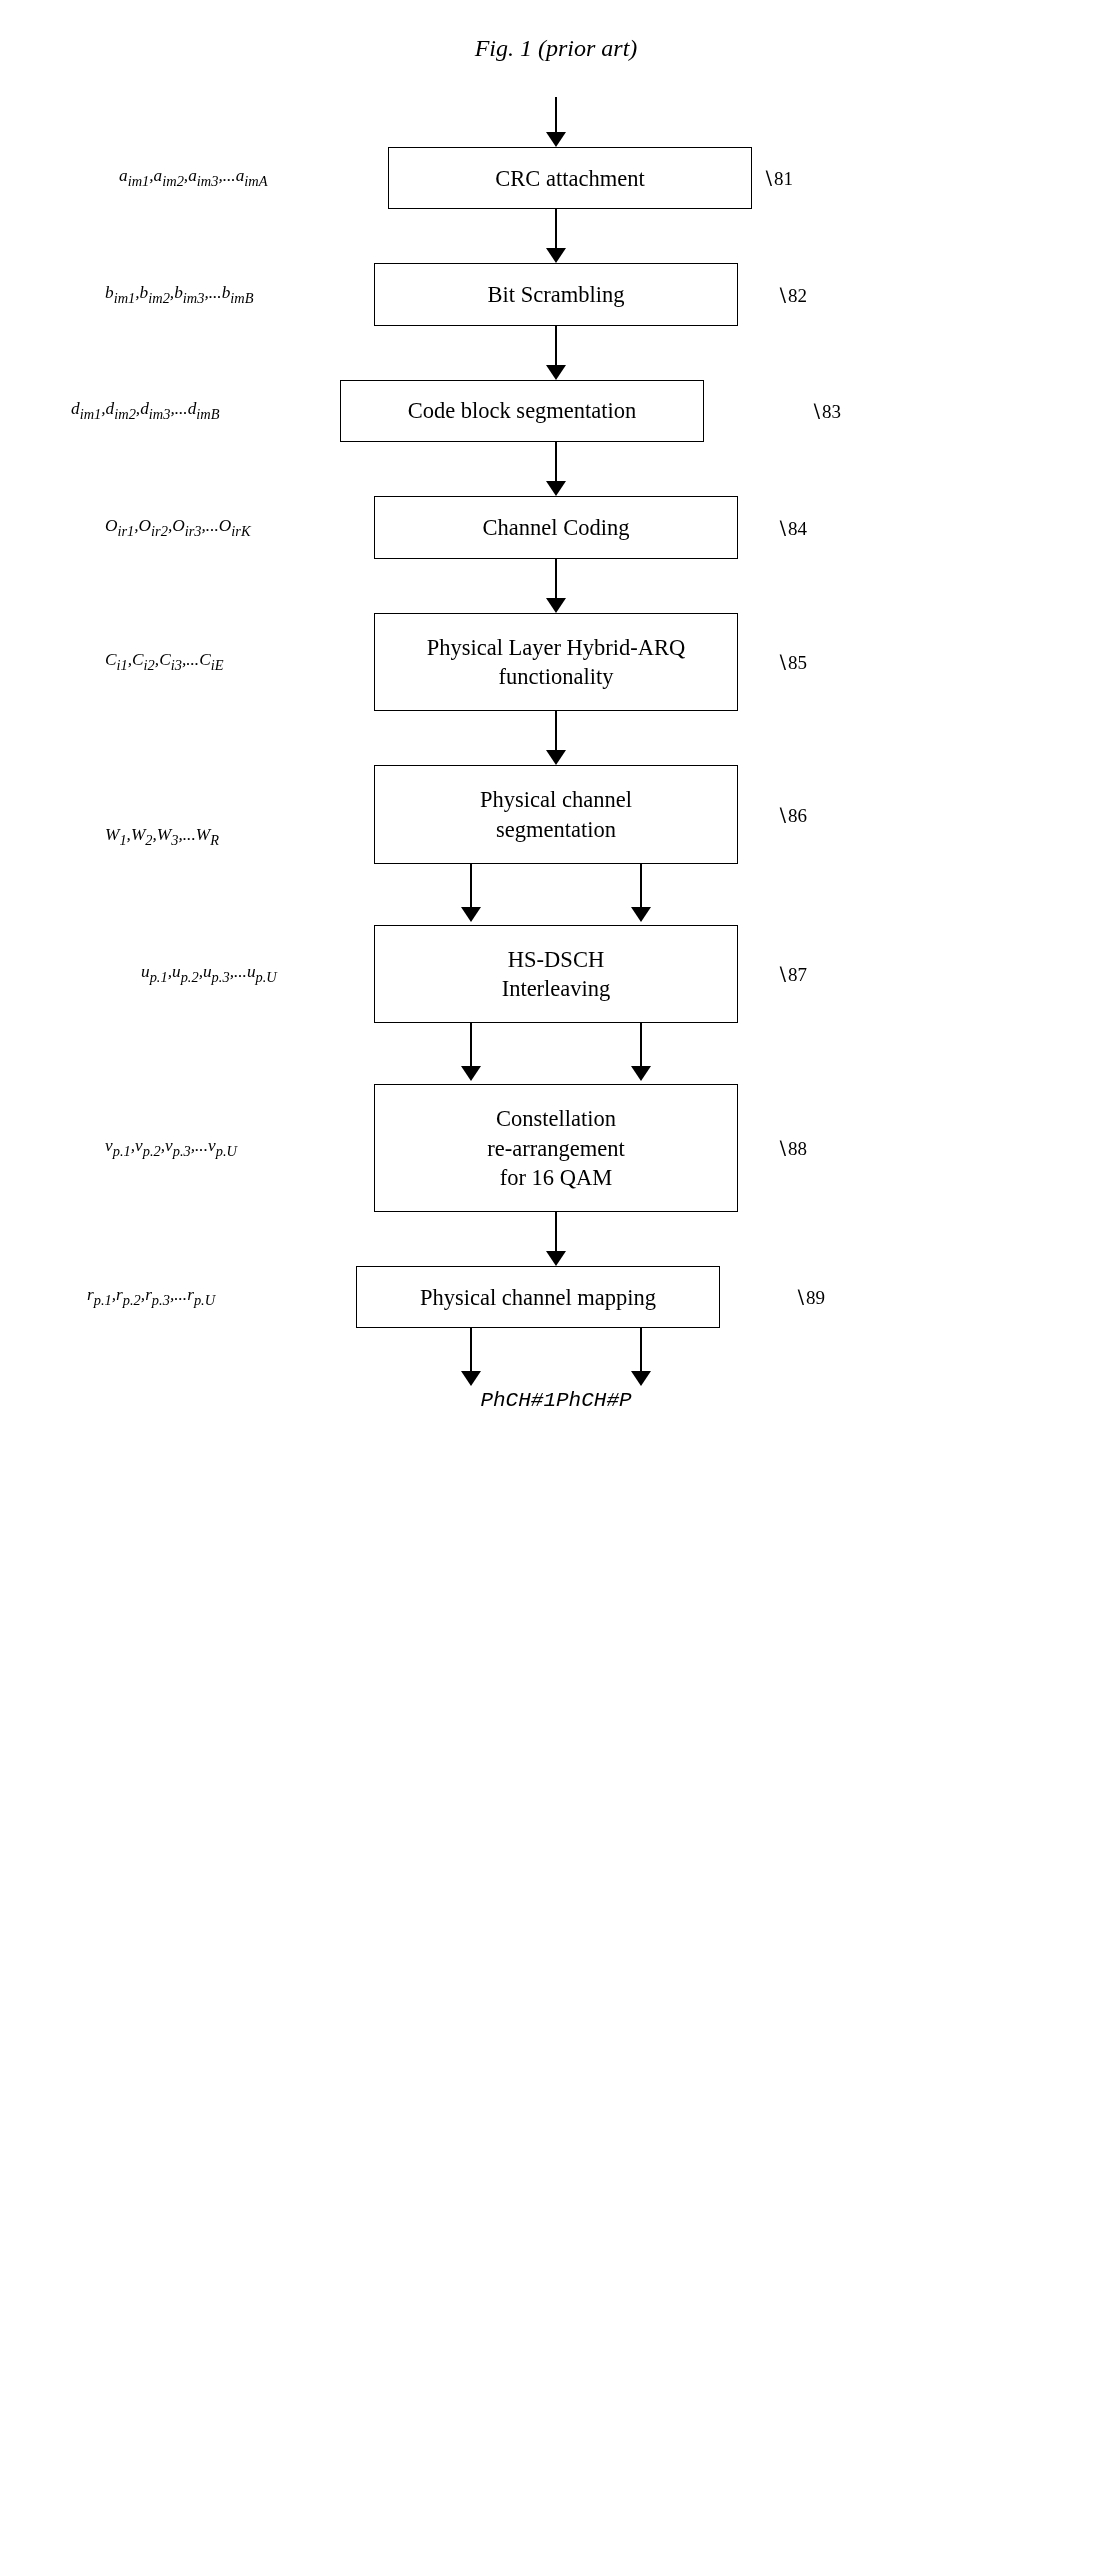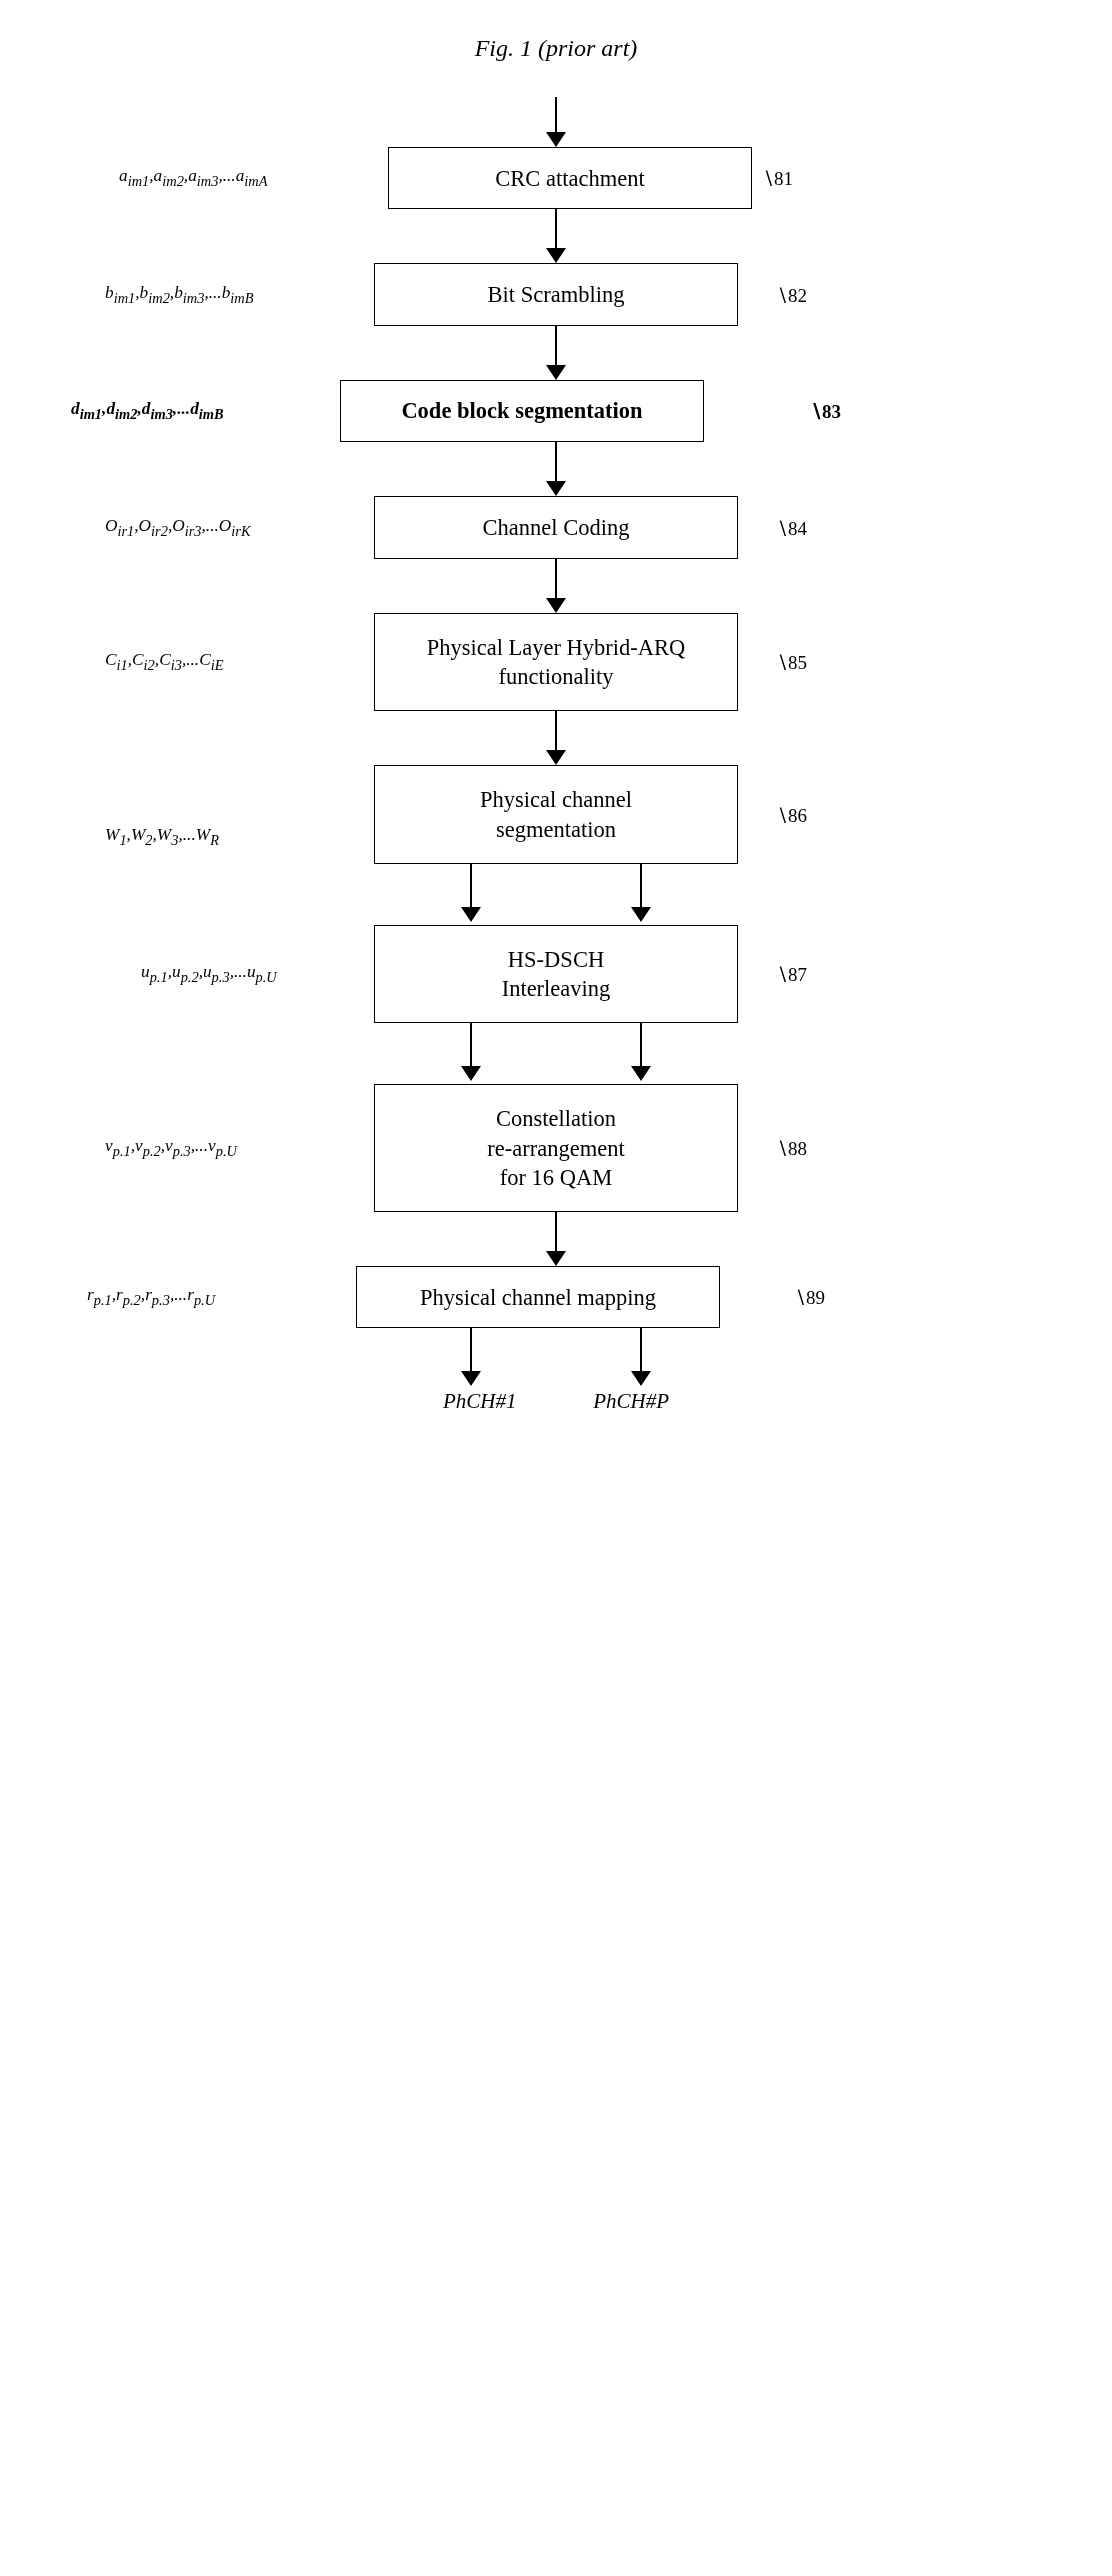--- a/index.html
+++ b/index.html
@@ -111,21 +111,21 @@
     <div style="position:relative; width:364px;">
       <span class="block-label" style="font-size:17.3px; font-style:italic; left:-269px; top:50%; transform:translateY(-50%); position:absolute; white-space:nowrap;">b<sub>im1</sub>,b<sub>im2</sub>,b<sub>im3</sub>,...b<sub>imB</sub></span>
       <div class="flow-block">Bit Scrambling</div>
       <span class="block-ref">∖82</span>
     </div>
     <div class="arrow-segment">
       <div class="arrow-line" style="height:39px;"></div>
       <div class="arrow-down"></div>
     </div>
 
-    <div style="position:relative; width:432px;font-weight:bold;">
+    <div style="position:relative; width:432px;">
       <span class="block-label" style="font-size:17.3px; font-style:italic; left:-269px; top:50%; transform:translateY(-50%); position:absolute; white-space:nowrap;">d<sub>im1</sub>,d<sub>im2</sub>,d<sub>im3</sub>,...d<sub>imB</sub></span>
       <div class="flow-block">Code block segmentation</div>
       <span class="block-ref">∖83</span>
     </div>
     <div class="arrow-segment">
       <div class="arrow-line" style="height:39px;"></div>
       <div class="arrow-down"></div>
     </div>
 
     <div style="position:relative; width:364px;">
@@ -204,20 +204,20 @@
       <div style="position:absolute; left:87px; top:0; display:flex; flex-direction:column; align-items:center;">
         <div style="width:1.7px; height:43px; background:#000;"></div>
         <div style="width:0; height:0; border-left:10.4px solid transparent; border-right:10.4px solid transparent; border-top:15.6px solid #000;"></div>
       </div>
       <div style="position:absolute; right:87px; top:0; display:flex; flex-direction:column; align-items:center;">
         <div style="width:1.7px; height:43px; background:#000;"></div>
         <div style="width:0; height:0; border-left:10.4px solid transparent; border-right:10.4px solid transparent; border-top:15.6px solid #000;"></div>
       </div>
     </div>
 
-    <div style="position:relative; width:364px; display:flex; justify-content: space-between; padding: 0 69px;">
+    <div style="position:relative; width:364px; display:flex; justify-content: center; padding: 0 69px; font-family: Liberation Mono, monospace;">
       <span style="font-size:21px; font-style:italic;">PhCH#1</span>
       <span style="font-size:21px; font-style:italic;">PhCH#P</span>
     </div>
 
   </div>
 </div>
 
 
 </body></html>

